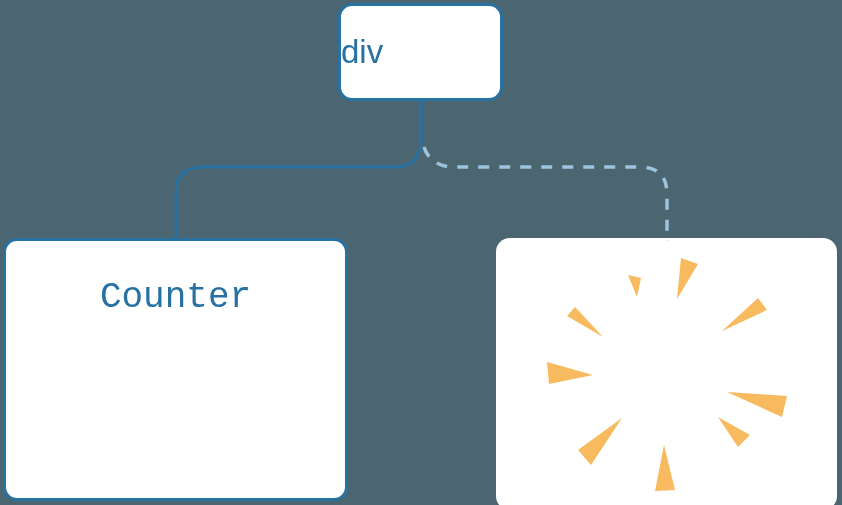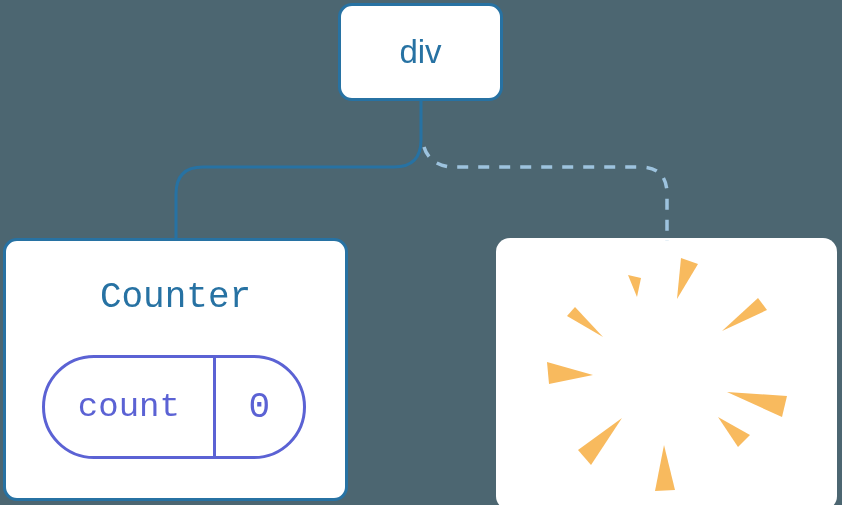--- a/index.html
+++ b/index.html
@@ -14,21 +14,21 @@
   .canvas{
     position:relative;width:842px;height:505px;overflow:hidden;
     background:var(--background);
     font-family:"Liberation Sans", sans-serif;
   }
   .node-root{
     position:absolute;left:338px;top:3px;width:165px;height:98px;
     background:var(--card_bg);
     border:3px solid var(--node_blue);
     border-radius:14px;box-sizing:border-box;
-    display:flex;align-items:center;justify-content:center;
+    display:flex;align-items:center;justify-content:flex-start;
     font-size:33px;font-weight:500;color:var(--node_blue);
     z-index:1;
   }
   .connectors{
     position:absolute;left:0;top:0;width:842px;height:505px;
     pointer-events:none;z-index:3;
   }
   .card{
     position:absolute;top:238px;background:var(--card_bg);
     border-radius:14px;box-sizing:border-box;z-index:2;font-family:Liberation Mono, monospace;
@@ -68,25 +68,20 @@
 <body>
 
 <div class="canvas">
 
   <div class="node-root">
     <span>div</span>
   </div>
 
   <div class="card card-counter">
     <div class="counter-title">Counter</div>
-    <div class="state-pill">
-      <div class="pill-key">count</div>
-      <div class="pill-divider"></div>
-      <div class="pill-value">0</div>
-    </div>
   </div>
 
   <div class="card card-removed">
     <svg class="poof" viewBox="0 0 341 272">
       <polygon points="132,37 145,40 141,59"></polygon>
       <polygon points="185,20 202,26 181,61"></polygon>
       <polygon points="262,60 271,72 226,93"></polygon>
       <polygon points="71,78 79,69 107,99"></polygon>
       <polygon points="51,124 53,146 97,137"></polygon>
       <polygon points="231,154 291,158 286,179"></polygon>

